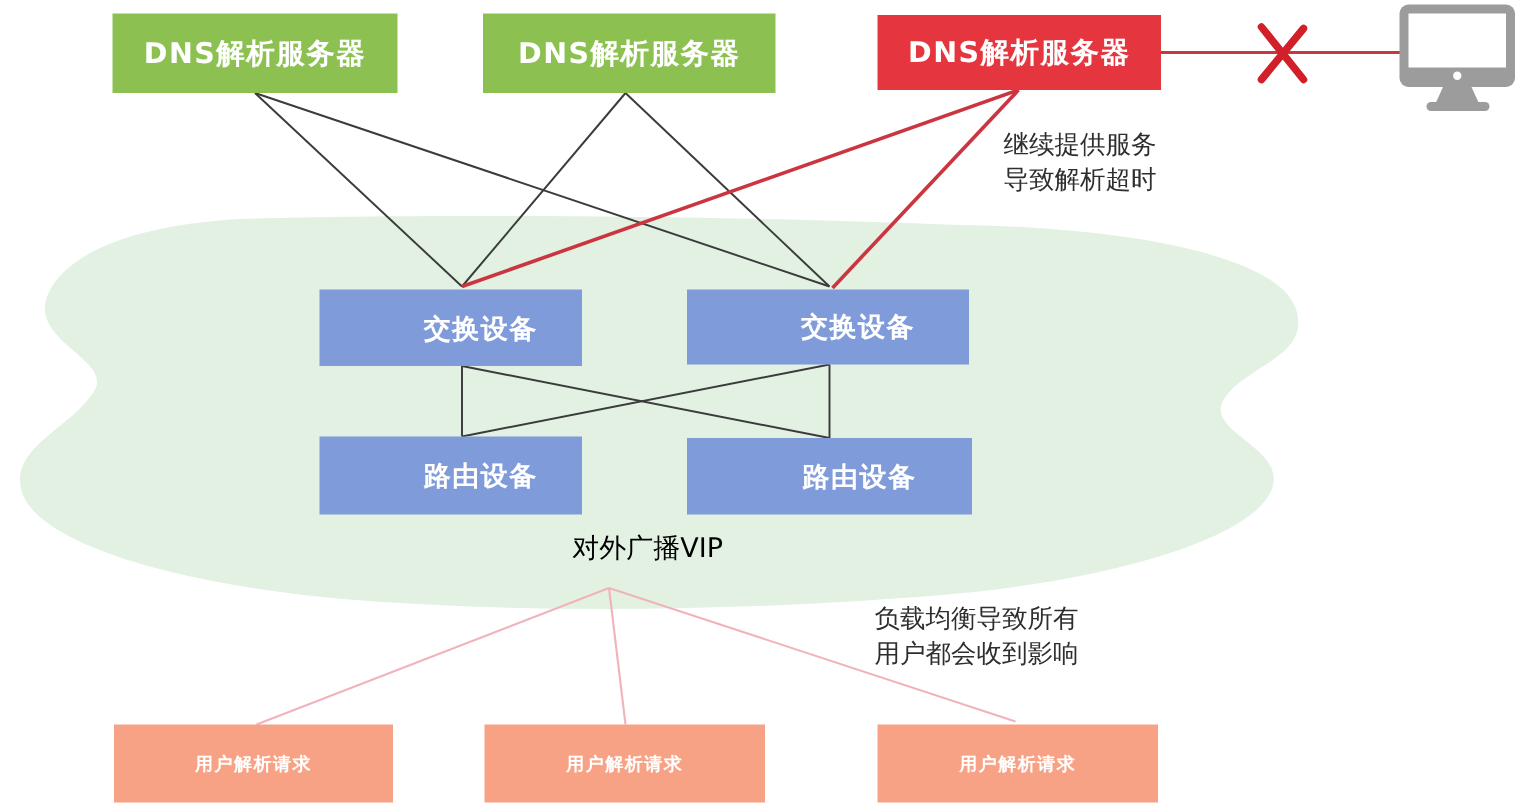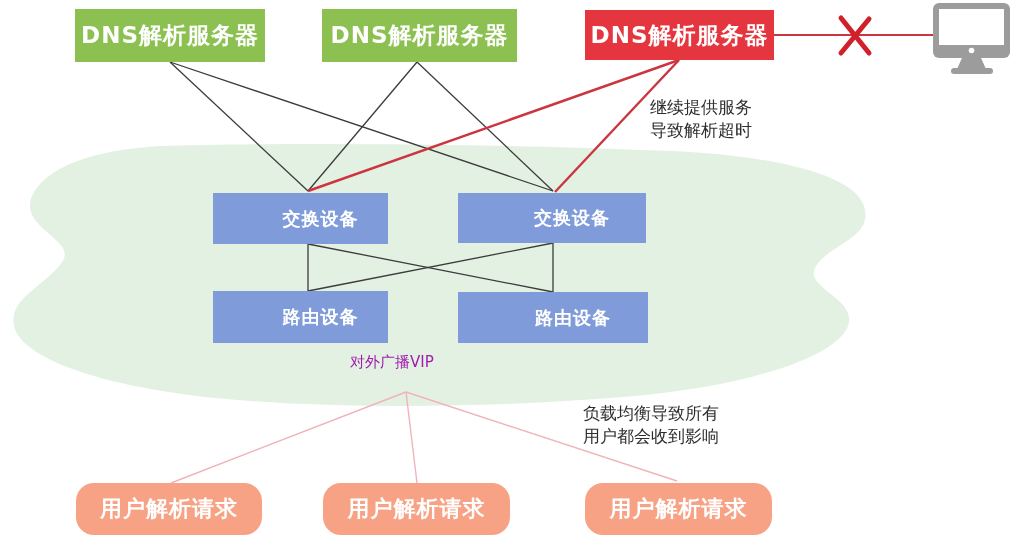--- a/index.html
+++ b/index.html
@@ -25,43 +25,43 @@
     position: absolute;
     display: flex;
     align-items: center;
     justify-content: center;
     color: #ffffff;
     font-weight: bold;
     text-align: center;
     letter-spacing: 1px;
   }
 
-  .dns-node    { font-size: 23px; text-align: center; }
+  .dns-node    { font-size: 19px; text-align: center; }
   .dev-node    { font-size: 18px; }
-  .user-node   { font-size: 22px; border-radius: 18px; }
+  .user-node   { font-size: 12px; }
 
   .dns-green { background: #8CC152; }
   .dns-red   { background: #E5353E; }
   .dev-blue  { background: #7F9BD9; padding-left: 40px; }
   .user-orange { background: #F8A285; }
 
   .annotation {
     position: absolute;
     color: #2e2e2e;
     font-size: 17px;
     line-height: 23px;
     text-align: center;
     white-space: pre-line;
   }
 
   .vip-label {
     position: absolute;
-    color: #a21caf;
-    font-size: 15px;
-    text-align: left;
+    color: #000000;
+    font-size: 18px;
+    text-align: right;
     white-space: nowrap;
   }
 </style>
 </head>
 <body>
 
 <div id="canvas">
 
   <svg id="connector-layer" viewBox="0 0 1015 538" xmlns="http://www.w3.org/2000/svg">
 
@@ -145,21 +145,21 @@
   <div class="node user-node user-orange" style="left:76px; top:483px; width:186px; height:52px;">
     <span>用户解析请求</span>
   </div>
   <div class="node user-node user-orange" style="left:323px; top:483px; width:187px; height:52px;">
     <span>用户解析请求</span>
   </div>
   <div class="node user-node user-orange" style="left:585px; top:483px; width:187px; height:52px;">
     <span>用户解析请求</span>
   </div>
 
-  <div class="annotation" style="left:631px; top:96px; width:140px;">继续提供服务
+  <div class="annotation" style="left:631px; top:86px; width:140px;text-align:right;">继续提供服务
 导致解析超时</div>
 
 
   <div class="annotation" style="left:571px; top:402px; width:160px;text-align:center;">负载均衡导致所有
 用户都会收到影响</div>
 
   <div class="vip-label" style="left:350px; top:353px; width:132px;">对外广播VIP</div>
 
 </div>
 

